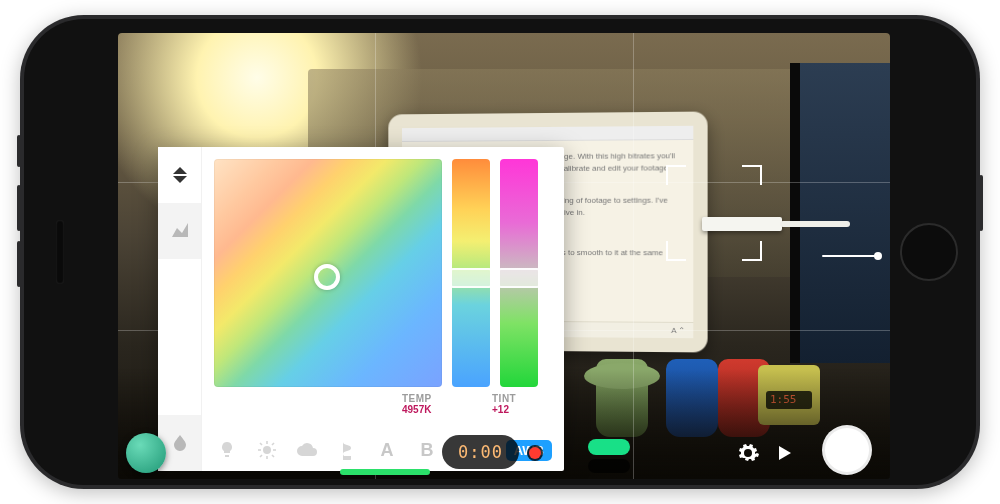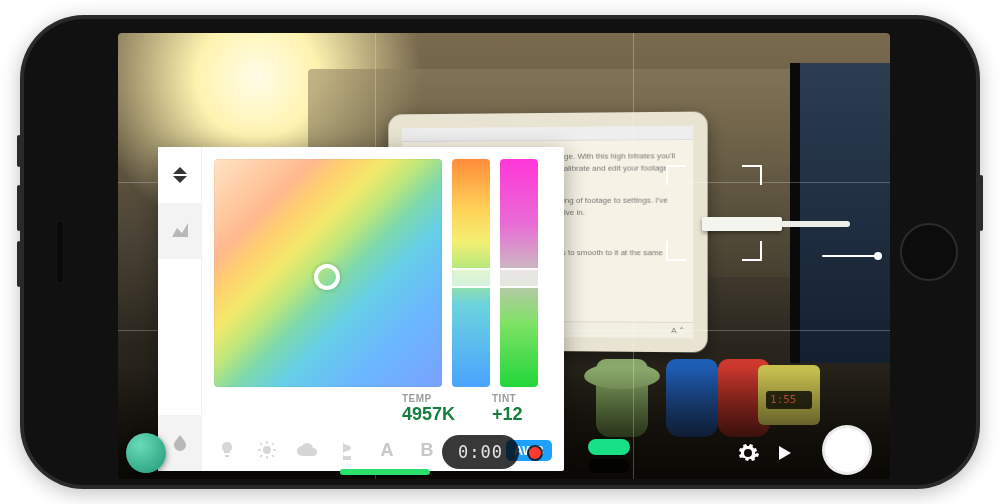--- a/index.html
+++ b/index.html
@@ -55,21 +55,21 @@
   .reticle .tr{right:0;top:0;border-left:none;border-bottom:none;}
   .reticle .bl{left:0;bottom:0;border-right:none;border-top:none;}
   .reticle .br{right:0;bottom:0;border-left:none;border-top:none;}
 
   
   .horizon{position:absolute;right:12px;top:50%;transform:translateY(-50%);width:56px;height:2px;background:#fff;border-radius:1px;}
   .horizon:before{content:"";position:absolute;right:-4px;top:-3px;width:8px;height:8px;background:#fff;border-radius:50%;}
 
   
   .bottom{position:absolute;left:0;right:0;bottom:0;height:64px;}
-  .tc{position:absolute;left:324px;bottom:10px;height:34px;padding:0 16px;background:rgba(0,0,0,.78);border-radius:18px;color:#e5e5e5;font-size:17px;display:flex;align-items:center;font-family:monospace;letter-spacing:1px;}
+  .tc{position:absolute;left:324px;bottom:10px;height:34px;padding:0 16px;background:rgba(0,0,0,.78);border-radius:18px;color:#fdba74;font-size:17px;display:flex;align-items:center;font-family:monospace;letter-spacing:1px;}
   .tc b{position:absolute;right:-22px;top:12px;width:12px;height:12px;background:#ff3b30;border-radius:50%;box-shadow:0 0 0 2px rgba(0,0,0,.78);}
   .batt{position:absolute;left:470px;bottom:24px;width:42px;height:16px;background:#18e087;border-radius:9px;}
   .batt2{position:absolute;left:470px;bottom:6px;width:42px;height:14px;background:rgba(0,0,0,.7);border-radius:8px;}
   .lvl{position:absolute;left:222px;bottom:4px;width:90px;height:6px;background:#2be06a;border-radius:3px;}
   .gear{position:absolute;right:128px;bottom:12px;width:28px;height:28px;display:flex;align-items:center;justify-content:center;color:#fff;}
   .play{position:absolute;right:92px;bottom:12px;width:28px;height:28px;display:flex;align-items:center;justify-content:center;color:#fff;}
   .shutter{position:absolute;right:18px;bottom:4px;width:50px;height:50px;border-radius:50%;background:#fff;box-shadow:inset 0 0 0 3px rgba(0,0,0,.08);}
   .wb-pill{position:absolute;left:8px;bottom:6px;width:40px;height:40px;border-radius:50%;background:radial-gradient(circle at 35% 30%, #6adbb8, #1f9775);box-shadow:0 2px 6px rgba(0,0,0,.5);}
 
   
@@ -88,21 +88,21 @@
     box-shadow:inset 0 0 0 1px rgba(0,0,0,.04);
   }
   .picker:after{content:"";position:absolute;left:44%;top:46%;width:18px;height:18px;border:4px solid #fff;border-radius:50%;box-shadow:0 0 4px rgba(0,0,0,.25);}
   .sliders{display:flex;gap:10px;}
   .slider{width:38px;height:228px;border-radius:4px;position:relative;}
   .slider.temp{background:linear-gradient(180deg,#ff8c3b 0%, #ffd257 22%, #f4ef71 36%, #b7e97e 48%, #6bd3de 64%, #4aa3ff 100%);}
   .slider.tint{background:linear-gradient(180deg,#ff36d8 0%, #e96bd6 28%, #c9bfbf 50%, #7fe265 72%, #22d63a 100%);}
   .slider .knob{position:absolute;left:-3px;top:48%;width:44px;height:20px;border-radius:4px;background:rgba(255,255,255,.6);border:2px solid rgba(255,255,255,.9);}
   .readout{display:flex;justify-content:flex-end;gap:30px;margin-top:6px;font-size:10px;color:#9c9c9c;letter-spacing:.5px;}
   .readout .g{width:60px;font-weight:bold;}
-  .readout .g b{display:block;font-size:18px;color:#15803d;letter-spacing:0;}
+  .readout .g b{display:block;font-size:10px;color:#be185d;letter-spacing:0;}
   .presets{margin-top:auto;display:flex;align-items:center;gap:14px;padding-top:8px;color:#d6d6d6;}
   .presets .p{width:26px;height:26px;display:flex;align-items:center;justify-content:center;color:#d6d6d6;font-size:20px;}
   .presets .ab{font-weight:600;color:#c8c8c8;font-size:18px;}
   .presets .awb{margin-left:auto;background:#1ea0ff;color:#fff;font-weight:700;font-size:13px;padding:3px 8px;border-radius:5px;}
 
   svg{display:block;}
 </style>
 </head>
 <body>
 

